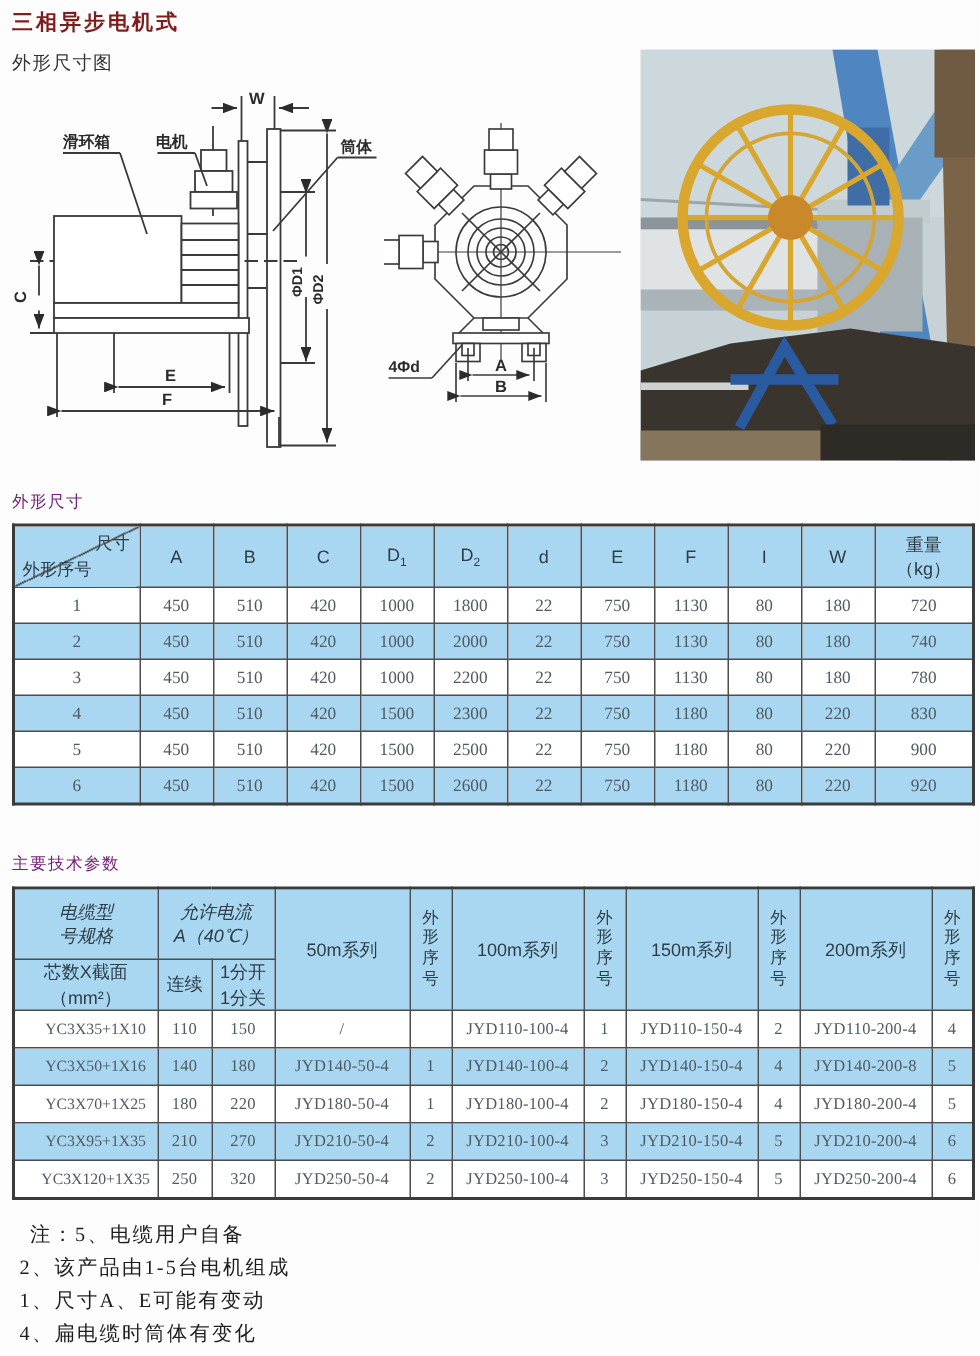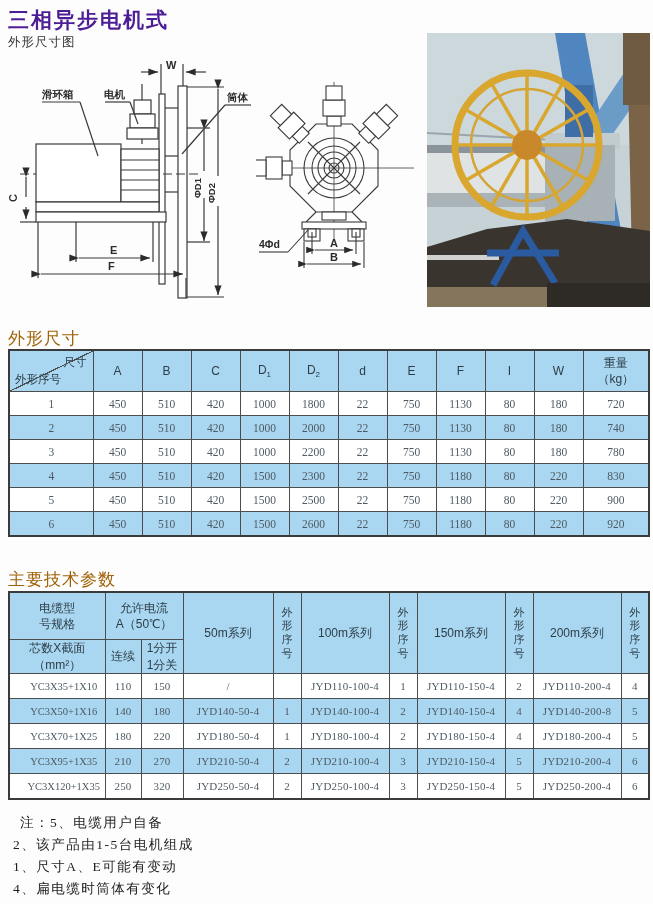--- a/index.html
+++ b/index.html
@@ -1,36 +1,36 @@
 <!DOCTYPE html>
 <html><head>
 <meta charset="utf-8">
 <style>
   html,body{margin:0;padding:0;background:#fff;}
   .page{position:relative;width:653px;height:904px;background:#fdfdfd;overflow:hidden;
         font-family:"Liberation Sans",sans-serif;color:#222;}
-  .page-title{position:absolute;left:8px;top:6px;font-size:21px;font-weight:bold;color:#4c1d95;letter-spacing:2px;}
+  .page-title{position:absolute;left:8px;top:6px;font-size:14px;font-weight:bold;color:#7f1d1d;letter-spacing:2px;}
   .diagram-caption{position:absolute;left:8px;top:34px;font-size:12.5px;color:#333;letter-spacing:1px;}
-  .section-title{position:absolute;left:8px;font-size:17px;color:#a16207;letter-spacing:1px;}
+  .section-title{position:absolute;left:8px;font-size:11px;color:#701a75;letter-spacing:1px;}
   .svgbox{position:absolute;}
   
   table{border-collapse:collapse;table-layout:fixed;position:absolute;left:8px;
         font-family:"Liberation Serif",serif;background:#fff;}
   table{border:2px solid #3b3b3b;}
   th,td{border:1px solid #4d4d4d;text-align:center;vertical-align:middle;overflow:hidden;
         padding:0 1px;color:#4e5b63;font-size:11.5px;}
   thead th{background:#a9d6f0;font-family:"Liberation Sans",sans-serif;font-weight:normal;color:#2c3e48;font-size:12px;}
   tr.alt td{background:#a9d6f0;}
   #t1{top:349px;width:640px;}
   #t1 thead th{height:40px;}
   #t1 tbody td{height:23px;}
   #t2{top:591px;width:640px;}
   #t2 tbody td{height:24px;font-size:11px;letter-spacing:0.2px;}
   #t2 tbody td:first-child{font-size:10.5px;letter-spacing:0;padding-left:14px;}
-  #t2 .h1{height:46px;}
+  #t2 .h1{height:46px;font-style:italic;}
   #t2 .h2{height:33px;}
   .corner{position:relative;background-color:#a9d6f0;
     background-image:linear-gradient(to bottom right,transparent 49.2%,#4d4d4d 49.2%,#4d4d4d 50.8%,transparent 50.8%);}
   .corner .c-top{position:absolute;top:4px;right:6px;font-size:11.5px;}
   .corner .c-bot{position:absolute;bottom:4px;left:5px;font-size:11.5px;}
   .blk{display:block;line-height:1.35;}
   sub.sb{font-size:8px;}
   .vhead span{display:inline-block;width:13px;line-height:1.25;font-size:11px;word-break:break-all;}
   
   .notes{position:absolute;left:13px;top:812px;font-family:"Liberation Serif",serif;
@@ -370,21 +370,21 @@
         <col style="width:28px">
     </colgroup>
     <thead>
       <tr>
         <th class="h1">
           <span class="blk">电缆型</span>
           <span class="blk">号规格</span>
         </th>
         <th class="h1" colspan="2">
           <span class="blk">允许电流</span>
-          <span class="blk">A（50℃）</span>
+          <span class="blk">A（40℃）</span>
         </th>
         <th rowspan="2">50m系列</th>
         <th rowspan="2" class="vhead"><span>外形序号</span></th>
         <th rowspan="2">100m系列</th>
         <th rowspan="2" class="vhead"><span>外形序号</span></th>
         <th rowspan="2">150m系列</th>
         <th rowspan="2" class="vhead"><span>外形序号</span></th>
         <th rowspan="2">200m系列</th>
         <th rowspan="2" class="vhead"><span>外形序号</span></th>
       </tr>

